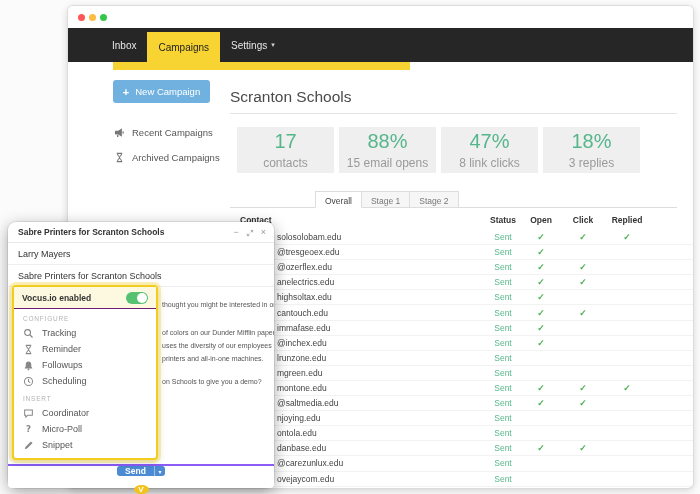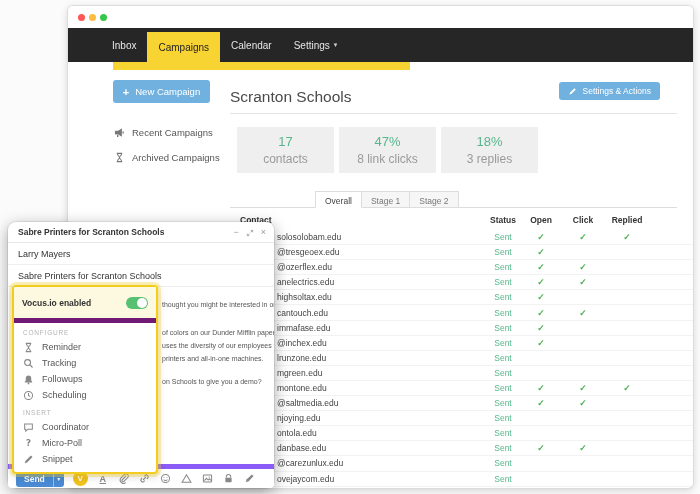--- a/index.html
+++ b/index.html
@@ -33,21 +33,21 @@
   .page-title { position:absolute; left:162px; top:82px; font-size:15.5px; color:#4a4a4a; }
   .btn-settings { position:absolute; right:33px; top:76px; height:18px; background:#70b1e0; color:#fff;
     font-size:8.5px; display:flex; align-items:center; gap:5px; padding:0 9px; border-radius:3px; }
   .btn-settings .icon { width:9px; height:9px; display:inline-flex; color:#fff; }
   .divider { position:absolute; left:162px; right:16px; top:107px; border-top:1px solid #e4e4e4; }
 
   
   .stats { position:absolute; left:169px; top:121px; display:flex; gap:5px; }
   .stat-card { width:97px; height:46px; background:#efefef; display:flex; flex-direction:column;
     align-items:center; justify-content:center; }
-  .stat-value { color:#56b68b; font-size:13px; }
+  .stat-value { color:#56b68b; font-size:20px; }
   .stat-label { color:#9a9a9a; font-size:12px; margin-top:3px; }
 
   
   .tabs { position:absolute; left:247px; top:185px; display:flex; z-index:2; }
   .tab { font-size:8.5px; color:#777; padding:4px 9px 3px; border:1px solid #ddd; background:#f6f6f6; height:17px; }
   .tab + .tab { border-left:none; }
   .tab.active { background:#fff; color:#444; border-bottom-color:#fff; }
   .tab-line { position:absolute; left:162px; right:16px; top:201px; border-top:1px solid #ddd; }
 
   
@@ -79,32 +79,32 @@
     line-height:22px; padding-left:10px; font-size:9px; color:#333; }
   .compose-to { top:21px; } .compose-subject { top:43px; }
   .compose-body { position:absolute; top:65px; left:0; right:0; bottom:24px; overflow:hidden; }
   .frag { position:absolute; left:154px; font-size:7px; color:#555; white-space:nowrap; }
   .frag0{top:14px}.frag1{top:42px}.frag2{top:55px}.frag3{top:68px}.frag4{top:91px}
 
   
   .vocus-panel { position:absolute; left:4px; top:63px; width:146px; background:#fff;
     border:2px solid #f2cd1f; border-radius:4px; z-index:5; padding-bottom:5px;
     box-shadow:0 0 0 3px rgba(248,212,50,.35), 0 3px 8px rgba(0,0,0,.15); }
-  .vocus-toggle-row { height:36px; background:#fdf8e0; display:flex; align-items:center;
-    justify-content:space-between; padding:0 8px; border-bottom:5px solid #701a75; }
+  .vocus-toggle-row { height:22px; background:#fdf8e0; display:flex; align-items:center;
+    justify-content:space-between; padding:0 8px; border-bottom:1px solid #701a75; }
   .vocus-toggle-label { font-size:8.5px; font-weight:bold; color:#333; }
   .toggle { width:22px; height:12px; border-radius:6px; background:#56c271; position:relative; }
   .toggle::after { content:""; position:absolute; right:1px; top:1px; width:10px; height:10px; background:#fff; border-radius:50%; }
   .vocus-section-label { font-size:6.5px; color:#b3b3b3; letter-spacing:.8px; padding:6px 9px 3px; }
   .vocus-item { display:flex; align-items:center; gap:8px; padding:2.5px 9px; font-size:9px; color:#555; }
   .vocus-item .icon { width:11px; height:11px; color:#888; display:inline-flex; }
 
   
-  .compose-toolbar { position:absolute; left:0; right:0; bottom:0; height:24px; border-top:5px solid #8b5cf6;
-    display:flex; align-items:center; padding:0 8px; gap:9px; background:#fff; border-radius:0 0 4px 4px; }
+  .compose-toolbar { position:absolute; left:0; right:0; bottom:0; height:24px; border-top:2px solid #8b5cf6;
+    display:flex; align-items:center; padding:0 8px; gap:9px; background:#fff; border-radius:0 0 4px 4px;flex-direction:column; }
   .btn-send { display:flex; height:16px; }
   .send-main { background:#4a8bd4; color:#fff; font-size:8.5px; font-weight:bold; padding:0 8px;
     display:flex; align-items:center; border-radius:3px 0 0 3px; }
   .send-caret { background:#4a8bd4; border-left:1px solid rgba(255,255,255,.45); width:11px;
     display:flex; align-items:center; justify-content:center; color:#fff; font-size:6px; border-radius:0 3px 3px 0; }
   .vocus-badge { width:15px; height:15px; border-radius:50%; background:#f2c31c; color:#fff;
     font-weight:bold; font-size:8px; display:flex; align-items:center; justify-content:center; }
   .tool-icon { width:12px; height:12px; color:#888; display:flex; align-items:center; justify-content:center; }
   .tool-icon svg { width:11px; height:11px; }
   .fmtA { font-size:9px; text-decoration:underline; color:#888; font-weight:bold; }
@@ -121,23 +121,20 @@
   </div>
 
   <div class="nav">
     <div class="nav-item">
         <span>Inbox</span>
       </div>
     <div class="nav-item active">
         <span>Campaigns</span>
       </div>
     <div class="nav-item">
-        <span>Calendar</span>
-      </div>
-    <div class="nav-item">
         <span>Settings</span>
         <span class="nav-caret">▾</span>
       </div>
   </div>
   <div class="yellow-strip"></div>
 
   <div class="btn-new">
     <span class="plus">+</span>
     <span>New Campaign</span>
   </div>
@@ -153,34 +150,30 @@
   <div class="side-link archived">
     <span class="icon">
         <svg viewBox="0 0 12 12" fill="none" stroke="currentColor" stroke-width="1.1">
           <path d="M3 1.5h6M3 10.5h6M3.8 1.8c0 2.4 2.2 2.6 2.2 4.2 0 1.6-2.2 1.8-2.2 4.2M8.2 1.8c0 2.4-2.2 2.6-2.2 4.2 0 1.6 2.2 1.8 2.2 4.2"></path>
         </svg>
       </span>
     <span>Archived Campaigns</span>
   </div>
 
   <div class="page-title">Scranton Schools</div>
-  <div class="btn-settings">
-    <span class="icon">
-        <svg viewBox="0 0 12 12">
-          <path fill="currentColor" d="M2 10l.6-2.4 6-6 1.8 1.8-6 6L2 10z"></path>
-        </svg>
-      </span>
-    <span>Settings &amp; Actions</span>
-  </div>
   <div class="divider"></div>
 
   <div class="stats">
     <div class="stat-card">
       <div class="stat-value">17</div>
       <div class="stat-label">contacts</div>
+    </div>
+    <div class="stat-card">
+      <div class="stat-value">88%</div>
+      <div class="stat-label">15 email opens</div>
     </div>
     <div class="stat-card">
       <div class="stat-value">47%</div>
       <div class="stat-label">8 link clicks</div>
     </div>
     <div class="stat-card">
       <div class="stat-value">18%</div>
       <div class="stat-label">3 replies</div>
     </div>
   </div>
@@ -350,34 +343,34 @@
 
   <div class="vocus-panel">
     <div class="vocus-toggle-row">
       <span class="vocus-toggle-label">Vocus.io enabled</span>
       <span class="toggle"></span>
     </div>
     <div>
         <div class="vocus-section-label">CONFIGURE</div>
         <div class="vocus-item">
           <span class="icon">
-            <svg viewBox="0 0 12 12" fill="none" stroke="currentColor" stroke-width="1.1">
-              <path d="M3 1.5h6M3 10.5h6M3.8 1.8c0 2.4 2.2 2.6 2.2 4.2 0 1.6-2.2 1.8-2.2 4.2M8.2 1.8c0 2.4-2.2 2.6-2.2 4.2 0 1.6 2.2 1.8 2.2 4.2"></path>
-            </svg>
-          </span>
-          <span>Reminder</span>
-        </div>
-        <div class="vocus-item">
-          <span class="icon">
             <svg viewBox="0 0 12 12">
               <circle cx="5" cy="5" r="3.2" fill="none" stroke="currentColor" stroke-width="1.2"></circle>
               <line x1="7.4" y1="7.4" x2="10.4" y2="10.4" stroke="currentColor" stroke-width="1.3"></line>
             </svg>
           </span>
           <span>Tracking</span>
+        </div>
+        <div class="vocus-item">
+          <span class="icon">
+            <svg viewBox="0 0 12 12" fill="none" stroke="currentColor" stroke-width="1.1">
+              <path d="M3 1.5h6M3 10.5h6M3.8 1.8c0 2.4 2.2 2.6 2.2 4.2 0 1.6-2.2 1.8-2.2 4.2M8.2 1.8c0 2.4-2.2 2.6-2.2 4.2 0 1.6 2.2 1.8 2.2 4.2"></path>
+            </svg>
+          </span>
+          <span>Reminder</span>
         </div>
         <div class="vocus-item">
           <span class="icon">
             <svg viewBox="0 0 12 12" fill="currentColor">
               <path d="M6 1.6c-1.9 0-3 1.4-3 3.2v2.4L1.9 8.6v.6h8.2v-.6L9 7.2V4.8c0-1.8-1.1-3.2-3-3.2z"></path>
               <circle cx="6" cy="10.3" r="1"></circle>
             </svg>
           </span>
           <span>Followups</span>
         </div>

